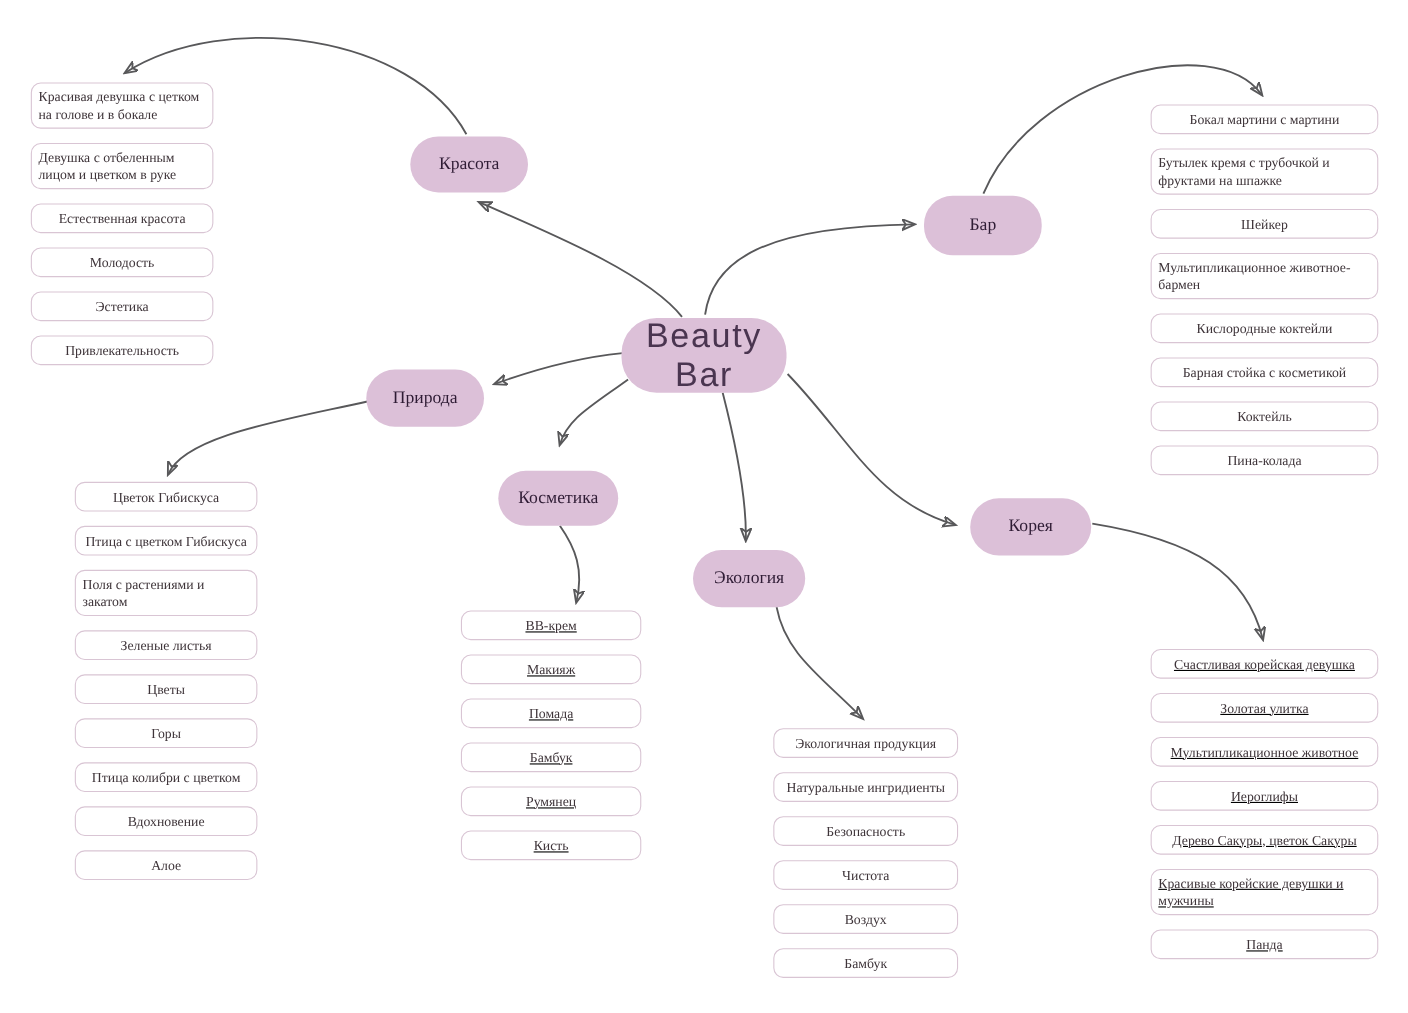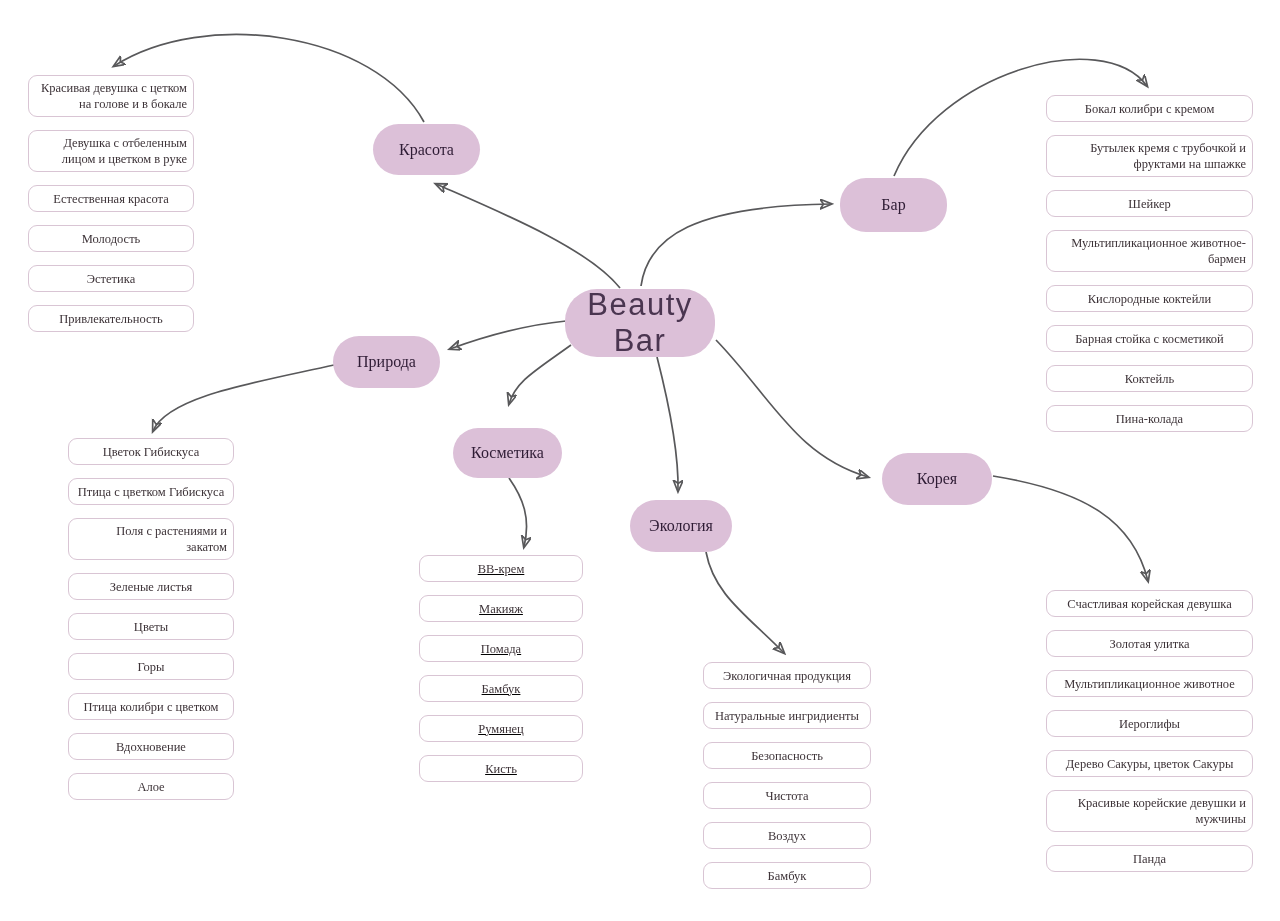--- a/index.html
+++ b/index.html
@@ -18,21 +18,21 @@
   }
   .node.center{
     font-family:"Liberation Sans","DejaVu Sans",sans-serif;font-weight:normal;
     font-size:31px;letter-spacing:1.5px;color:var(--center-text,#4a3550);
     border-radius:32px;
   }
   .col{position:absolute;display:flex;flex-direction:column;gap:13px;}
   .leaf{
     background:#ffffff;border:1.5px solid var(--leaf-border,#d9c5d4);
     border-radius:9px;min-height:27px;box-sizing:border-box;
-    display:flex;align-items:center;justify-content:center;text-align:right;
+    display:flex;align-items:center;justify-content:center;text-align:left;
     font-size:12.5px;line-height:16px;color:var(--leaf-text,#3e3439);
     padding:4px 6px;
   }
 </style>
 </head>
 <body>
 
 <div class="canvas">
 
   <svg class="edges" width="1280" height="921" viewBox="0 0 1280 921">
@@ -66,21 +66,21 @@
 
   <div class="col" style="left:28px;top:75px;width:166px;">
       <div class="leaf">Красивая девушка с цетком на голове и в бокале</div>
       <div class="leaf">Девушка с отбеленным лицом и цветком в руке</div>
       <div class="leaf">Естественная красота</div>
       <div class="leaf">Молодость</div>
       <div class="leaf">Эстетика</div>
       <div class="leaf">Привлекательность</div>
     </div>
   <div class="col" style="left:1046px;top:95px;width:207px;">
-      <div class="leaf">Бокал колибри с кремом</div>
+      <div class="leaf">Бокал мартини с мартини</div>
       <div class="leaf">Бутылек кремя с трубочкой и фруктами на шпажке</div>
       <div class="leaf">Шейкер</div>
       <div class="leaf">Мультипликационное животное-бармен</div>
       <div class="leaf">Кислородные коктейли</div>
       <div class="leaf">Барная стойка с косметикой</div>
       <div class="leaf">Коктейль</div>
       <div class="leaf">Пина-колада</div>
     </div>
   <div class="col" style="left:68px;top:438px;width:166px;">
       <div class="leaf">Цветок Гибискуса</div>
@@ -102,21 +102,21 @@
       <div class="leaf">Кисть</div>
     </div>
   <div class="col" style="left:703px;top:662px;width:168px;gap:13px;">
       <div class="leaf">Экологичная продукция</div>
       <div class="leaf">Натуральные ингридиенты</div>
       <div class="leaf">Безопасность</div>
       <div class="leaf">Чистота</div>
       <div class="leaf">Воздух</div>
       <div class="leaf">Бамбук</div>
     </div>
-  <div class="col" style="left:1046px;top:590px;width:207px;">
+  <div class="col" style="left:1046px;top:590px;width:207px;text-decoration:underline;">
       <div class="leaf">Счастливая корейская девушка</div>
       <div class="leaf">Золотая улитка</div>
       <div class="leaf">Мультипликационное животное</div>
       <div class="leaf">Иероглифы</div>
       <div class="leaf">Дерево Сакуры, цветок Сакуры</div>
       <div class="leaf">Красивые корейские девушки и мужчины</div>
       <div class="leaf">Панда</div>
     </div>
 
 </div>

